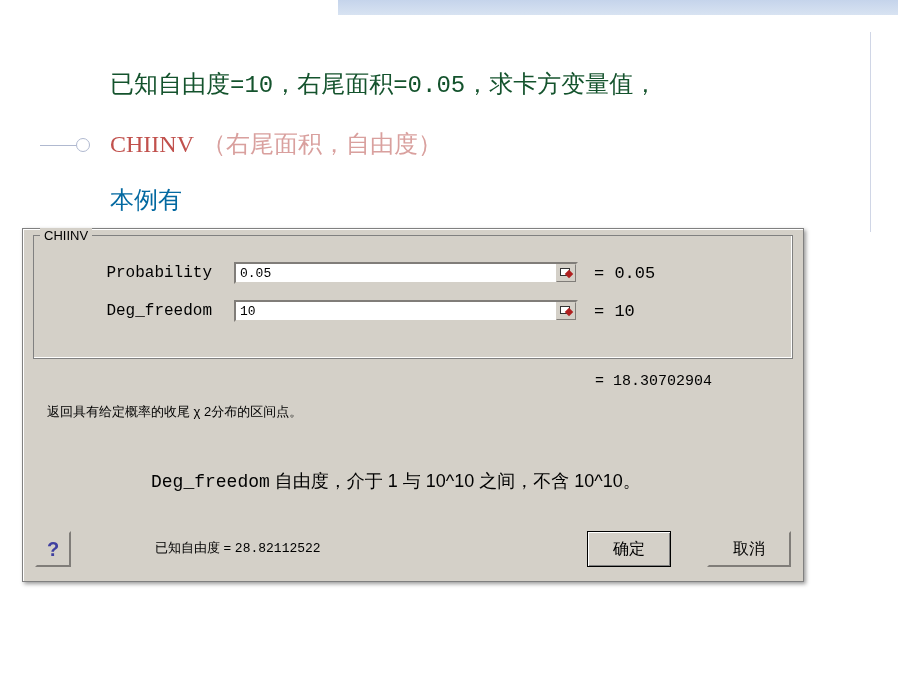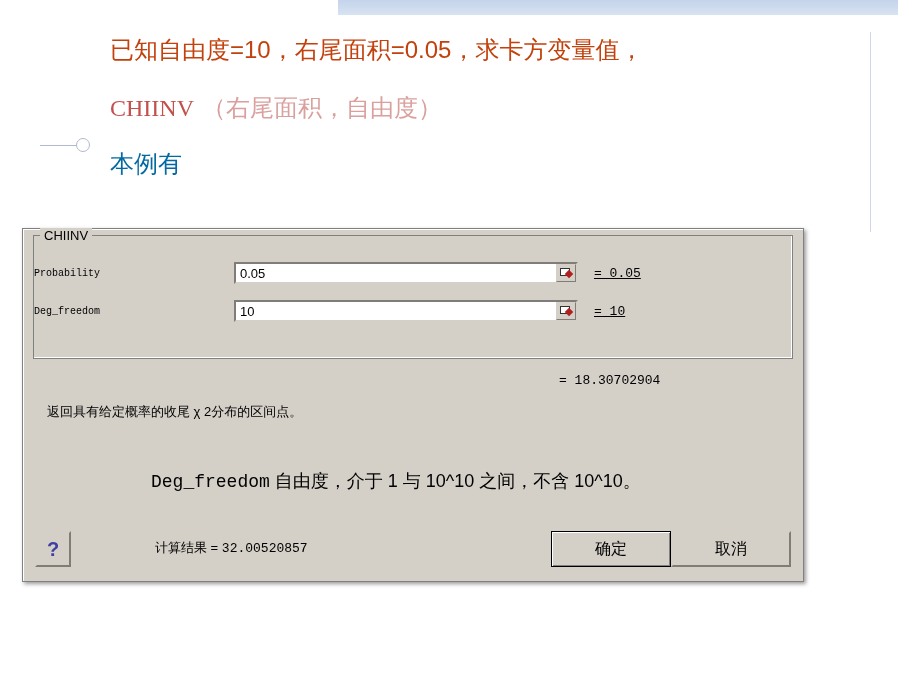--- a/index.html
+++ b/index.html
@@ -20,23 +20,24 @@
       background: linear-gradient(to bottom, #c5d4eb, #d8e3f2);
     }
     .content-area {
       position: absolute;
       top: 32px;
       left: 110px;
       width: 760px;
     }
     .text-line1 {
       font-size: 24px;
-      color: #c2410c;
-      font-family: Liberation Sans, sans-serif;
+      color: #14532d;
+      font-family: Liberation Mono, monospace;
       line-height: 1.5;
+      margin-top: 36px;
     }
     .text-line2 {
       font-size: 24px;
       color: #37437a;
       font-family: "SimSun", serif;
       margin-top: 4px;
     }
     .text-formula {
       font-size: 24px;
       font-family: "SimSun", serif;
@@ -114,32 +115,32 @@
     .arg-row {
       position: absolute;
       display: flex;
       align-items: center;
       height: 22px;
     }
     .arg-row.row1 { top: 26px; left: 0; }
     .arg-row.row2 { top: 64px; left: 0; }
     .arg-label {
       width: 200px;
-      text-align: left;
-      font-size: 10px;
+      text-align: right;
+      font-size: 16px;
       font-family: "Courier New", monospace;
       padding-right: 22px;
     }
     .arg-input {
       width: 344px;
       height: 22px;
       border: 2px inset #d4d0c8;
       background: #fff;
       font-size: 13px;
-      font-family: Liberation Sans, sans-serif;
+      font-family: Liberation Mono, monospace;
       padding: 0 4px;
       position: relative;
     }
     .arg-ref-btn {
       width: 20px;
       height: 18px;
       margin-left: -22px;
       margin-right: 2px;
       z-index: 2;
       position: relative;
@@ -165,30 +166,29 @@
     }
     .ref-icon::after {
       content: "";
       position: absolute;
       top: 4px; left: 7px;
       width: 6px; height: 6px;
       background: #b02020;
       transform: rotate(45deg);
     }
     .arg-eval {
-      font-size: 13px;
+      font-size: 17px;
       font-family: "Courier New", monospace;
       padding-left: 16px;
-      text-decoration: underline;
     }
     .result-line {
       position: absolute;
       top: 144px;
-      left: 536px;
-      font-size: 13px;
+      left: 572px;
+      font-size: 15px;
       font-family: "Courier New", monospace;
     }
     .desc-text {
       position: absolute;
       top: 174px;
       left: 24px;
       font-size: 13px;
       font-family: "SimSun", sans-serif;
     }
     .param-desc {
@@ -223,21 +223,21 @@
       left: 132px;
       font-size: 13px;
       font-family: "SimSun", sans-serif;
     }
     .calc-result .val {
       font-family: "Courier New", monospace;
     }
     .btn {
       position: absolute;
       bottom: 14px;
-      width: 120px;
+      width: 84px;
       height: 36px;
       border: 2px outset #d4d0c8;
       background: #d4d0c8;
       font-size: 16px;
       font-family: "SimSun", sans-serif;
       cursor: pointer;
     }
     .btn.ok {
       right: 132px;
       border: 1px solid #000;
@@ -291,18 +291,18 @@
   <div class="desc-text">返回具有给定概率的收尾 χ 2分布的区间点。</div>
   <div class="param-desc">
     <span class="pname">Deg_freedom</span><span> 自由度，介于 1 与 10^10 之间，不含 10^10。</span>
   </div>
 
   <div class="help-btn">
     <span>?</span>
   </div>
 
   <div class="calc-result">
-    <span>计算结果 =  </span><span class="val">32.00520857</span>
+    <span>已知自由度 =  </span><span class="val">28.82112522</span>
   </div>
 
   <button class="btn ok">确定</button>
   <button class="btn cancel">取消</button>
 </div>
 
 </body></html>

